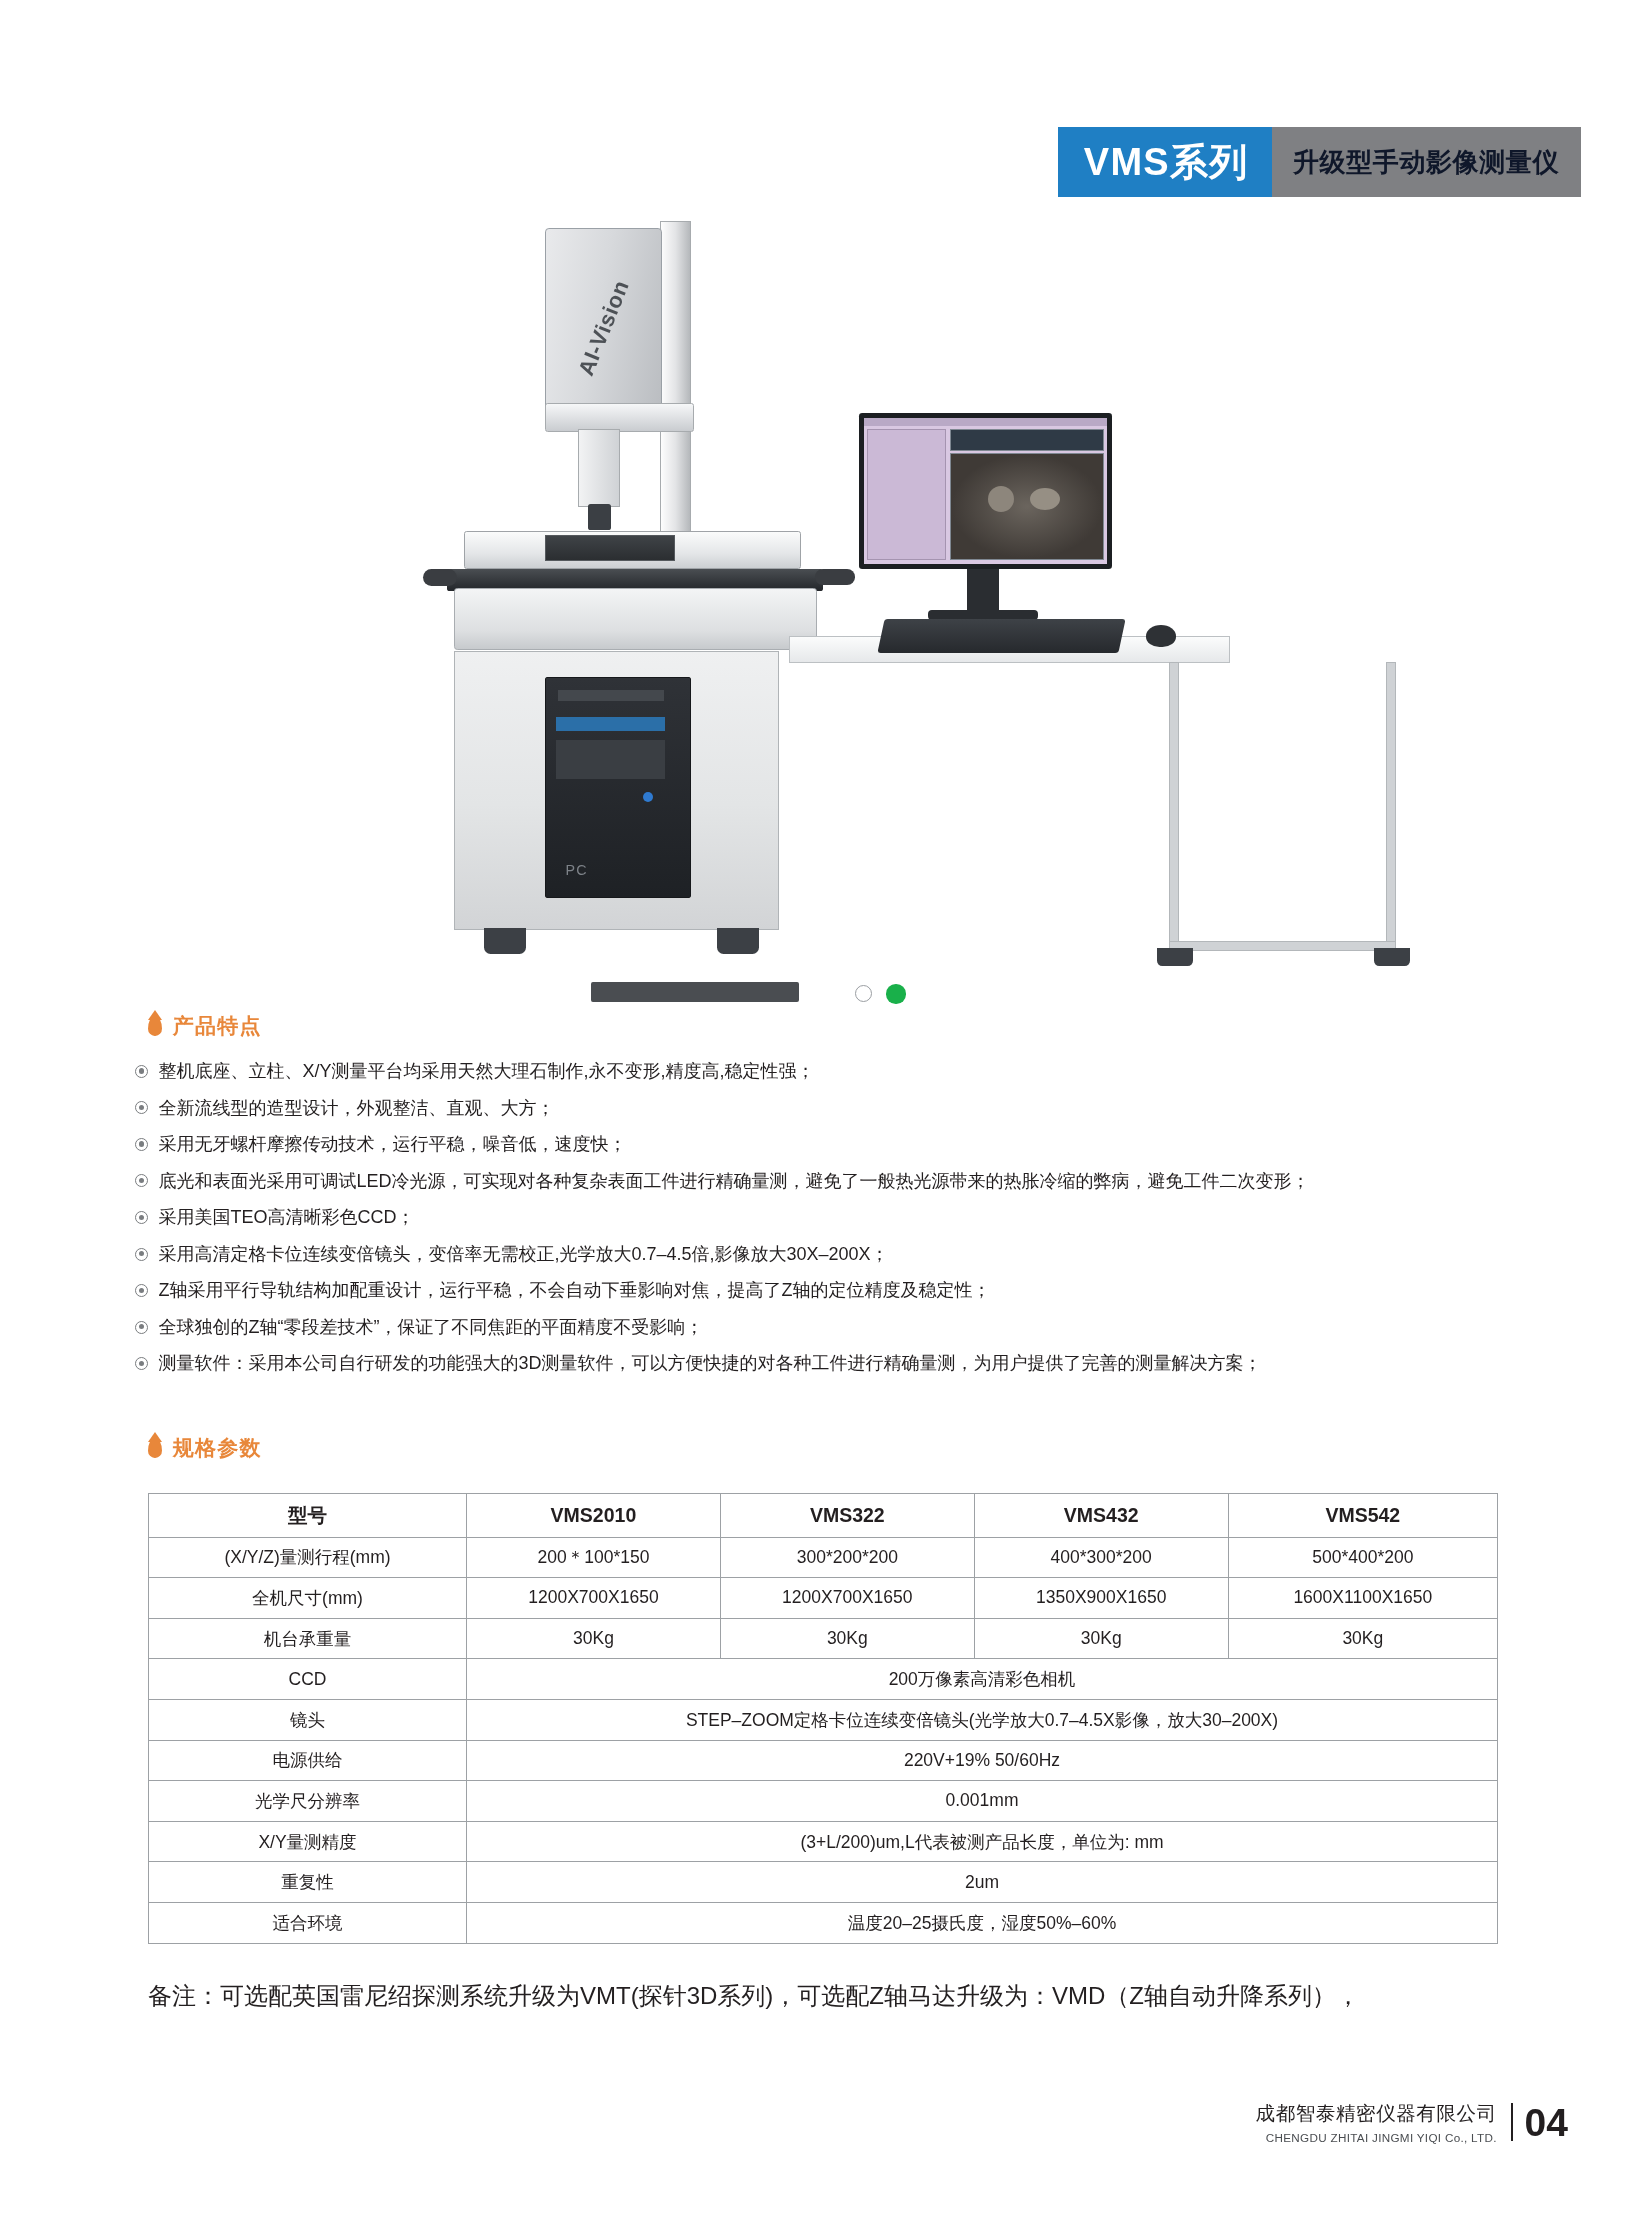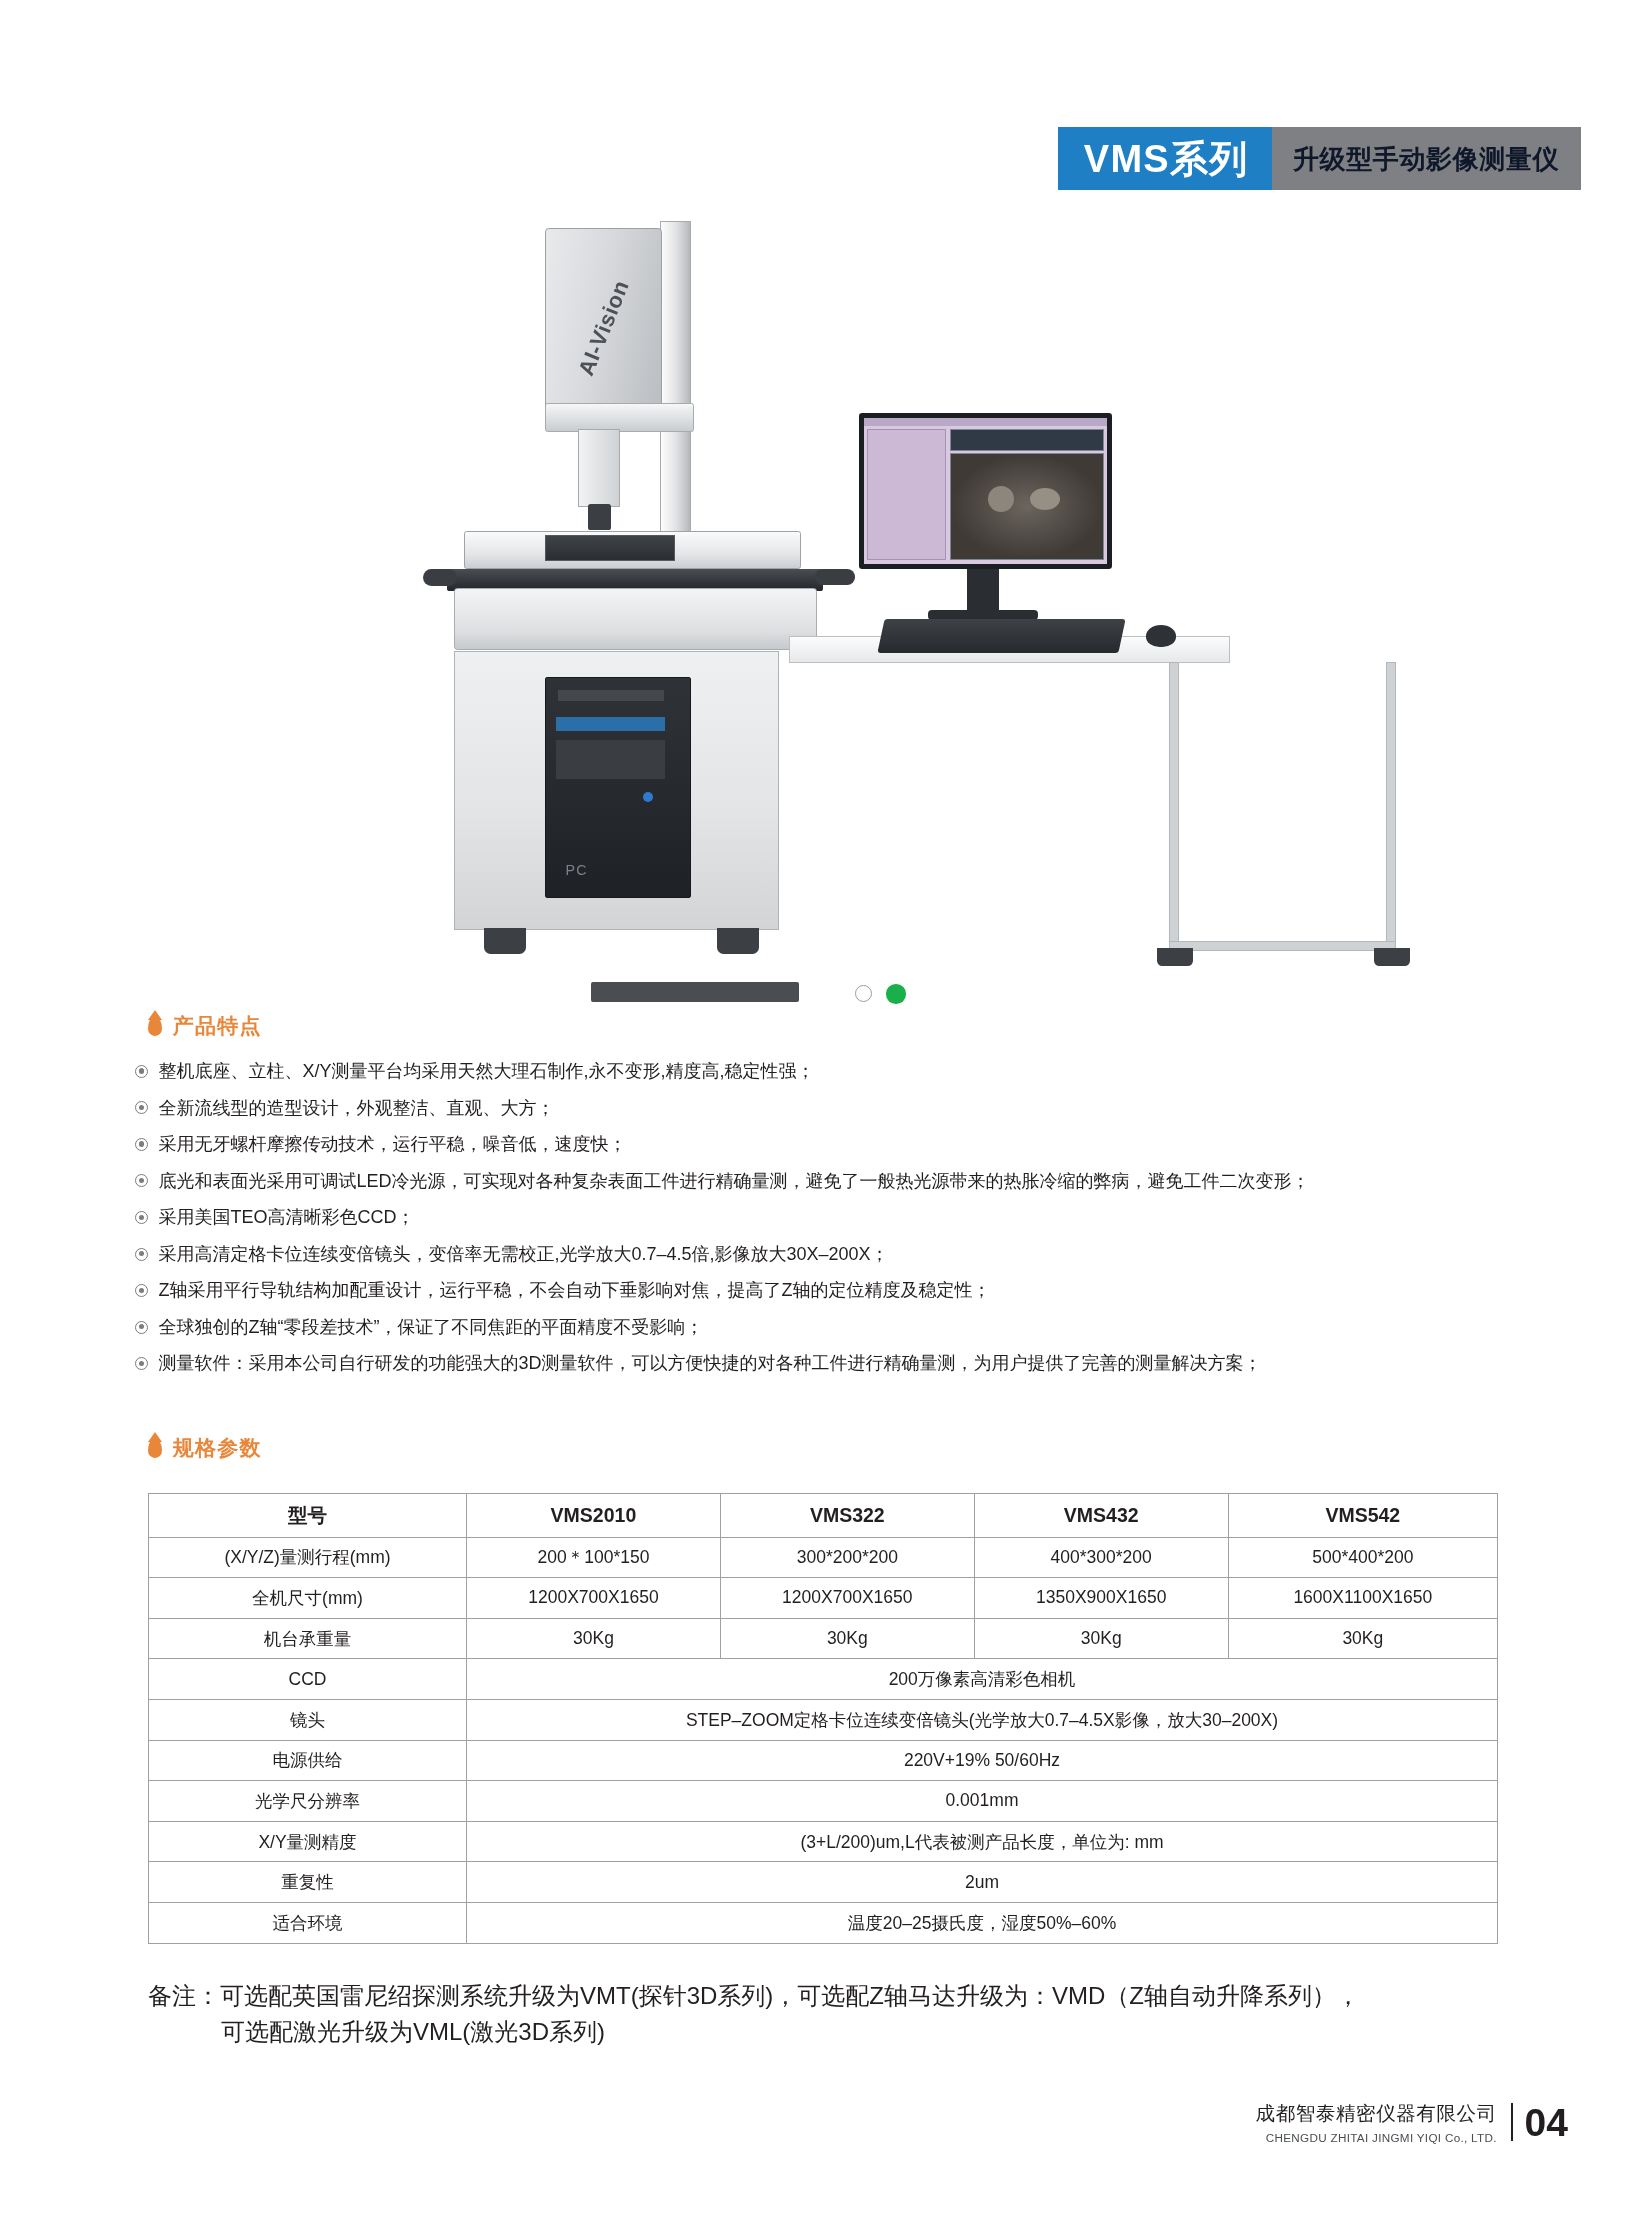--- a/index.html
+++ b/index.html
@@ -14,21 +14,21 @@
     overflow: hidden;
   }
 
   
   .header {
     position: absolute;
     top: 127px;
     right: 65px;
     display: flex;
     align-items: stretch;
-    height: 63px;
+    height: 70px;
   }
   .header-blue {
     background: #1f7fc4;
     color: #ffffff;
     font-size: 38px;
     font-weight: bold;
     letter-spacing: 1.3px;
     padding: 0 23.4px 0 26px;
     display: flex;
     align-items: center;
@@ -448,21 +448,20 @@
     </tr>
     <tr>
       <td class="label">适合环境</td>
       <td colspan="4">温度20–25摄氏度，湿度50%–60%</td>
     </tr>
   </tbody>
 </table>
 
 <div class="note">
   <div>备注：可选配英国雷尼绍探测系统升级为VMT(探针3D系列)，可选配Z轴马达升级为：VMD（Z轴自动升降系列），</div>
-  <div class="line2">可选配激光升级为VML(激光3D系列)</div>
 </div>
 
 <div class="footer">
   <div class="footer-text">
     <div class="footer-cn">成都智泰精密仪器有限公司</div>
     <div class="footer-en">CHENGDU ZHITAI JINGMI YIQI Co., LTD.</div>
   </div>
   <div class="footer-div"></div>
   <div class="footer-page">04</div>
 </div>

